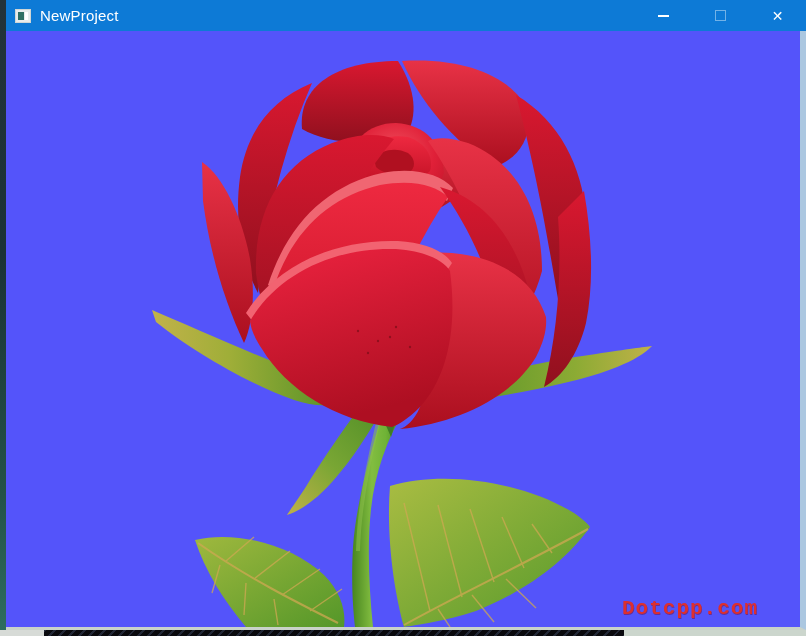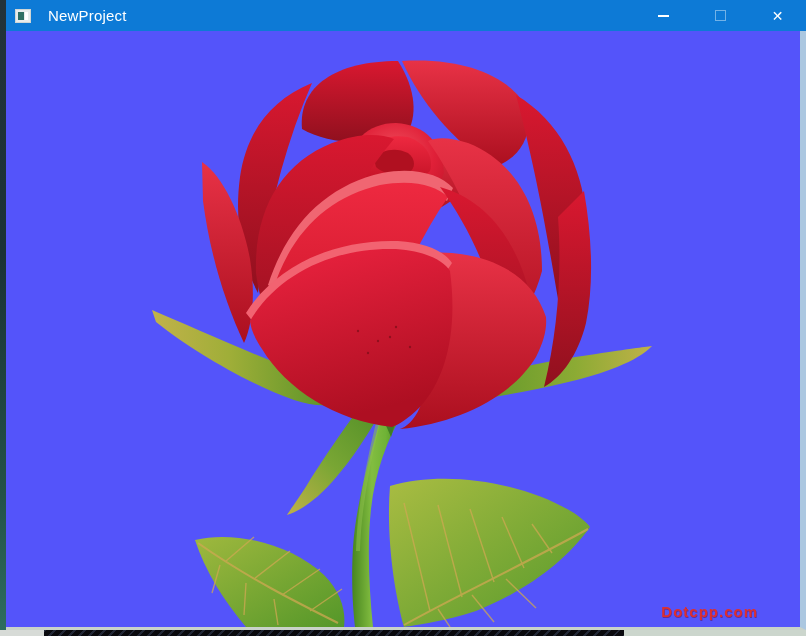--- a/index.html
+++ b/index.html
@@ -43,21 +43,21 @@
   }
   .app-icon {
     width: 16px; height: 14px; margin-left: 9px;
     background: #e8ecec;
     border: 1px solid #cfd6d6;
     display: inline-flex; box-sizing: border-box; padding: 2px;
   }
   .app-icon .icon-pane-dark { width: 8px; height: 100%; background: #2f6f63; }
   .app-icon .icon-pane-light { width: 4px; height: 100%; background: #ffffff; margin-left: 1px; }
   .window-title {
-    color: #ffffff; font-size: 15px; margin-left: 17px;
+    color: #ffffff; font-size: 15px; margin-left: 9px;
     letter-spacing: 0.2px; white-space: nowrap;
   }
   .controls {
     position: absolute; right: 0; top: 0; height: 31px; display: flex;
   }
   .ctl {
     width: 57px; height: 31px; border: none; background: transparent;
     display: flex; align-items: center; justify-content: center;
     padding: 0; cursor: default;
   }
@@ -73,22 +73,22 @@
     width: 794px; height: 596px;
     background: #5454fa;
     border-right: 6px solid #abc7e0;
     border-bottom: 3px solid #c9d2c9;
     box-sizing: content-box;
     overflow: hidden;
   }
   .canvas svg { position: absolute; left: 0; top: 0; }
   .watermark {
     position: absolute; right: 42px; bottom: 7px;
-    font-family: Liberation Sans, sans-serif;
-    font-weight: 700; font-size: 15px;
+    font-family: Liberation Mono, monospace;
+    font-weight: 700; font-size: 21px;
     letter-spacing: 1px;
     color: #dd2f2f;
     text-shadow: 0.5px 0.5px 0 rgba(120,0,30,0.45);
   }
 </style>
 </head>
 <body>
 
 <div class="desktop">
   <div class="desktop-left-strip"></div>

